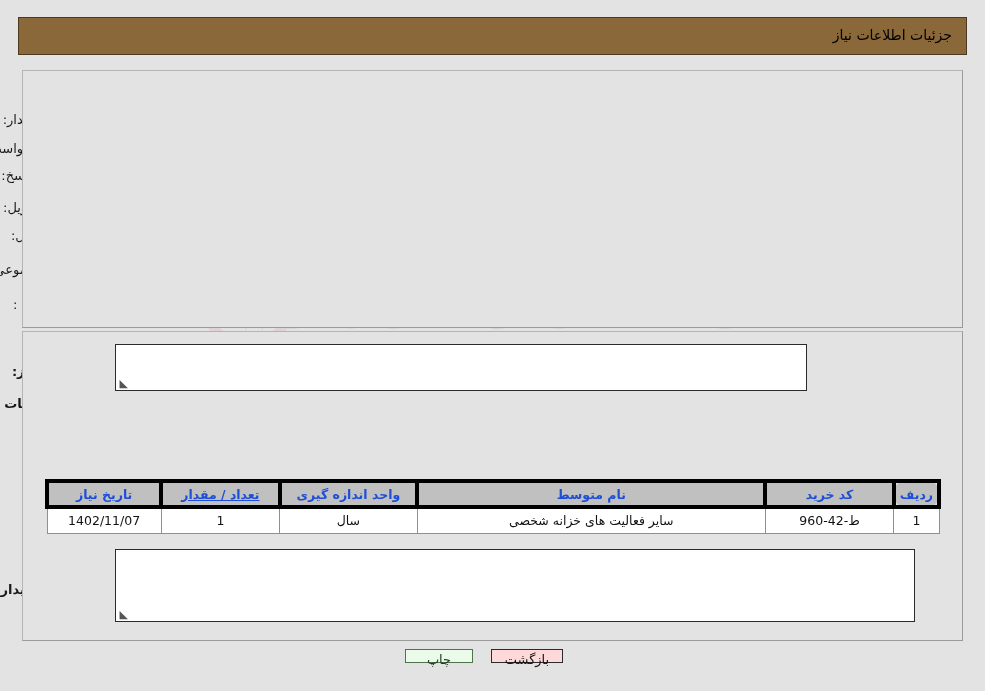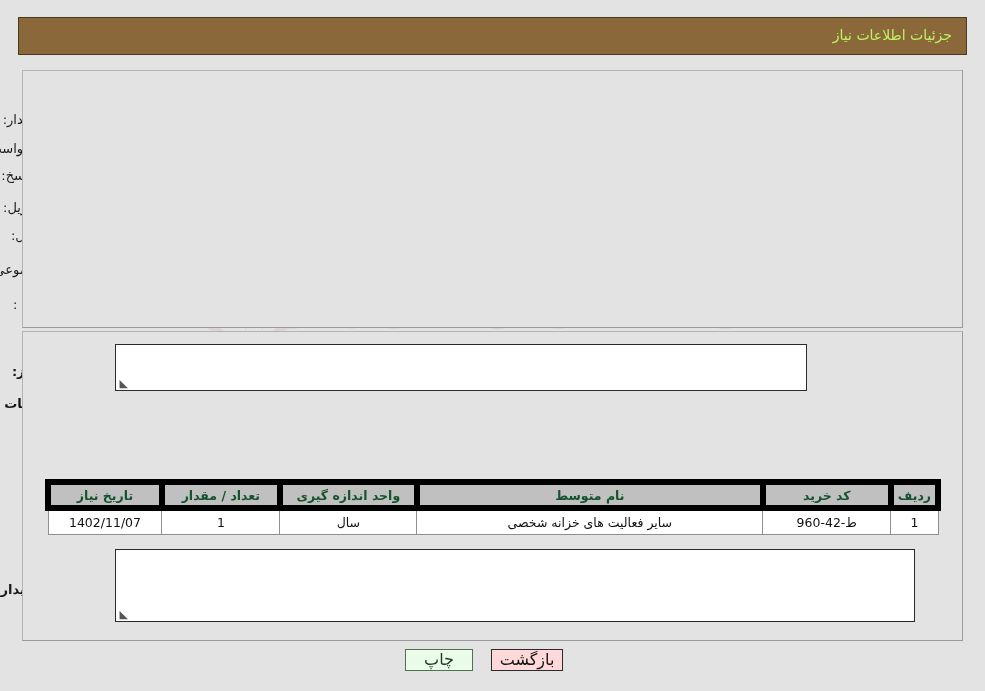--- a/index.html
+++ b/index.html
@@ -46,21 +46,21 @@
     width: 949px; height: 38px;
     background: #8a6839;
     border: 1px solid #4c3a20;
     color: #ffffff;
     z-index: 3;
   }
   .titlebar .t {
     position: absolute;
     right: 14px; top: 9px;
     font-size: 14px;
-    color: #bef264;
+    color: #000000;
   }
 
   
   .panel {
     position: absolute;
     background: #e3e3e3;
     border: 1px solid #9a9a9a;
     border-top-color: #b4b4b4;
     border-left-color: #b4b4b4;
     z-index: 2;
@@ -165,41 +165,41 @@
   .tbl {
     position: absolute;
     left: 45px; top: 479px;
     width: 896px;
     border-collapse: collapse;
     font-size: 12.5px;
     z-index: 2;
   }
   .tbl th {
     background: #c0c0c0;
-    border: 6px solid #000000;
-    color: #14532d;
+    border: 4px solid #000000;
+    color: #1d4ed8;
     font-weight: bold;
     height: 26px;
     padding: 2px 4px;
     text-align: center;
   }
   .tbl td {
     background: #ffffff;
     border: 1px solid #8f8f8f;
     color: #111;
     height: 26px;
     padding: 2px 4px;
     text-align: center;
   }
 
   
   .btn {
     position: absolute;
-    height: 22px;
-    font-size: 16px;
+    height: 14px;
+    font-size: 13px;
     line-height: 20px;
     text-align: center;
     cursor: pointer;
     z-index: 3;
   }
   .btn-print {
     background: #eafbe9;
     border: 1px solid #4d744d;
     color: #1f3b1f;
   }
@@ -290,21 +290,21 @@
   <div class="lbl" style="right:880px; top:440px; font-weight:bold;">گروه خدمت:</div>
   <div class="fld right" style="right:178px; top:435px; width:640px; height:26px; line-height:24px;">سایر فعالیت‌های خدماتی</div>
 
   <table class="tbl">
     <thead>
       <tr>
         <th style="width:36px;border-radius:11px;">ردیف</th>
         <th style="width:130px;">کد خرید</th>
         <th style="width:355px;">نام متوسط</th>
         <th style="width:140px;">واحد اندازه گیری</th>
-        <th style="width:120px;">تعداد / مقدار</th>
+        <th style="width:120px;text-decoration:underline;">تعداد / مقدار</th>
         <th style="width:115px;">تاریخ نیاز</th>
       </tr>
     </thead>
     <tbody>
       <tr>
         <td>1</td>
         <td>ط-42-960</td>
         <td>سایر فعالیت های خزانه شخصی</td>
         <td>سال</td>
         <td>1</td>

